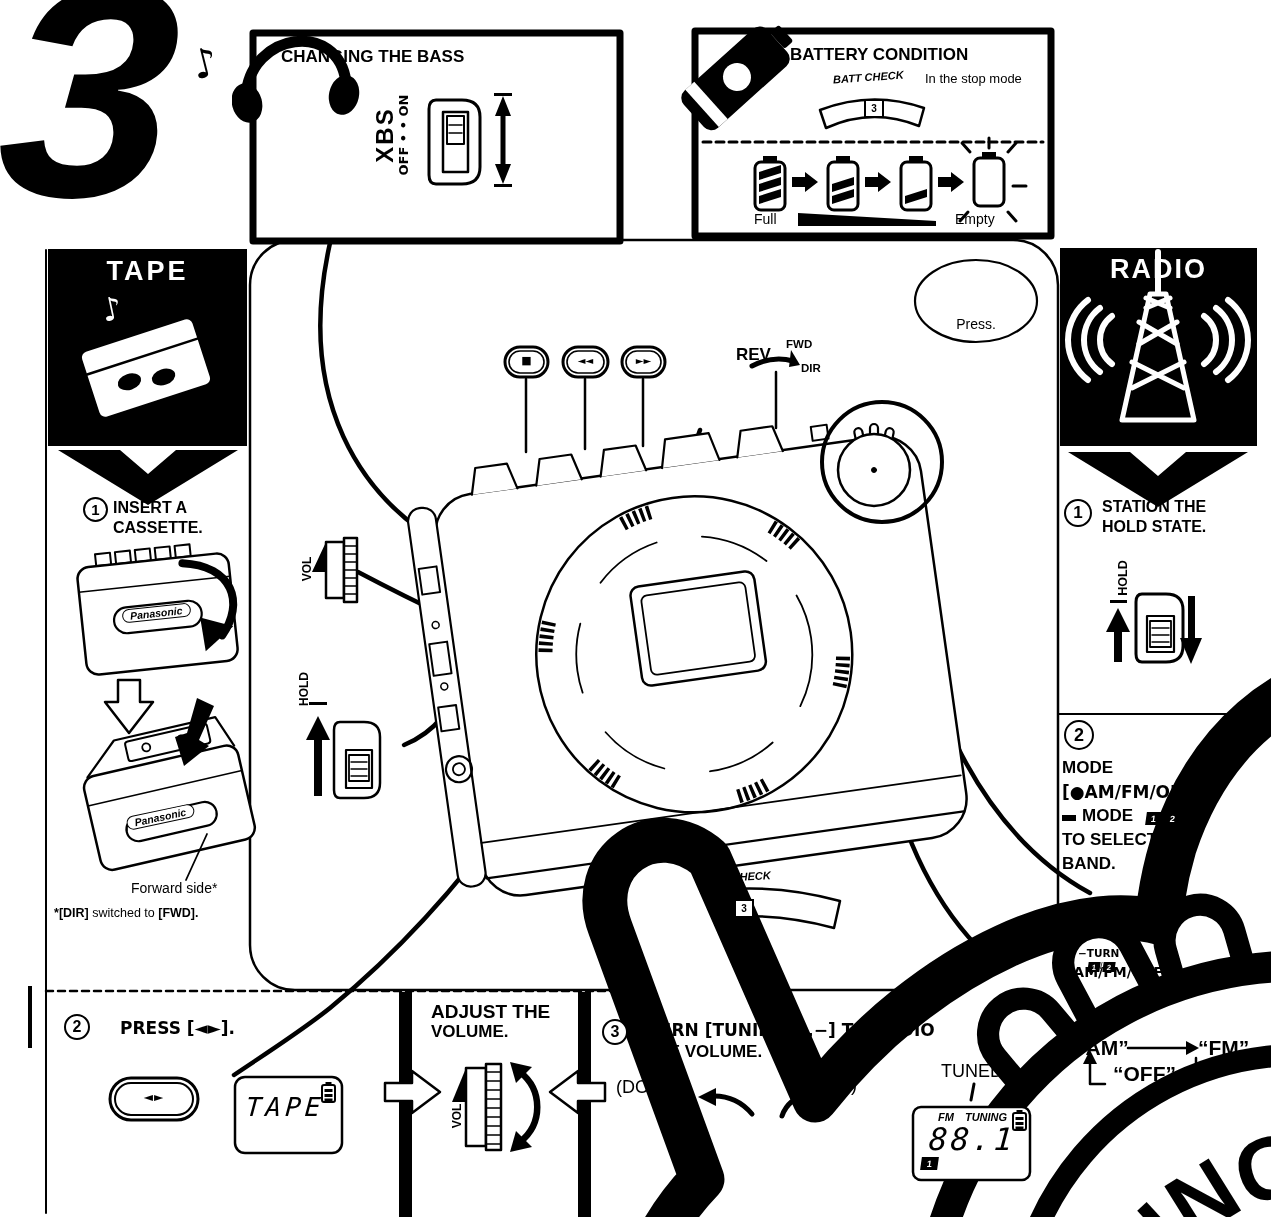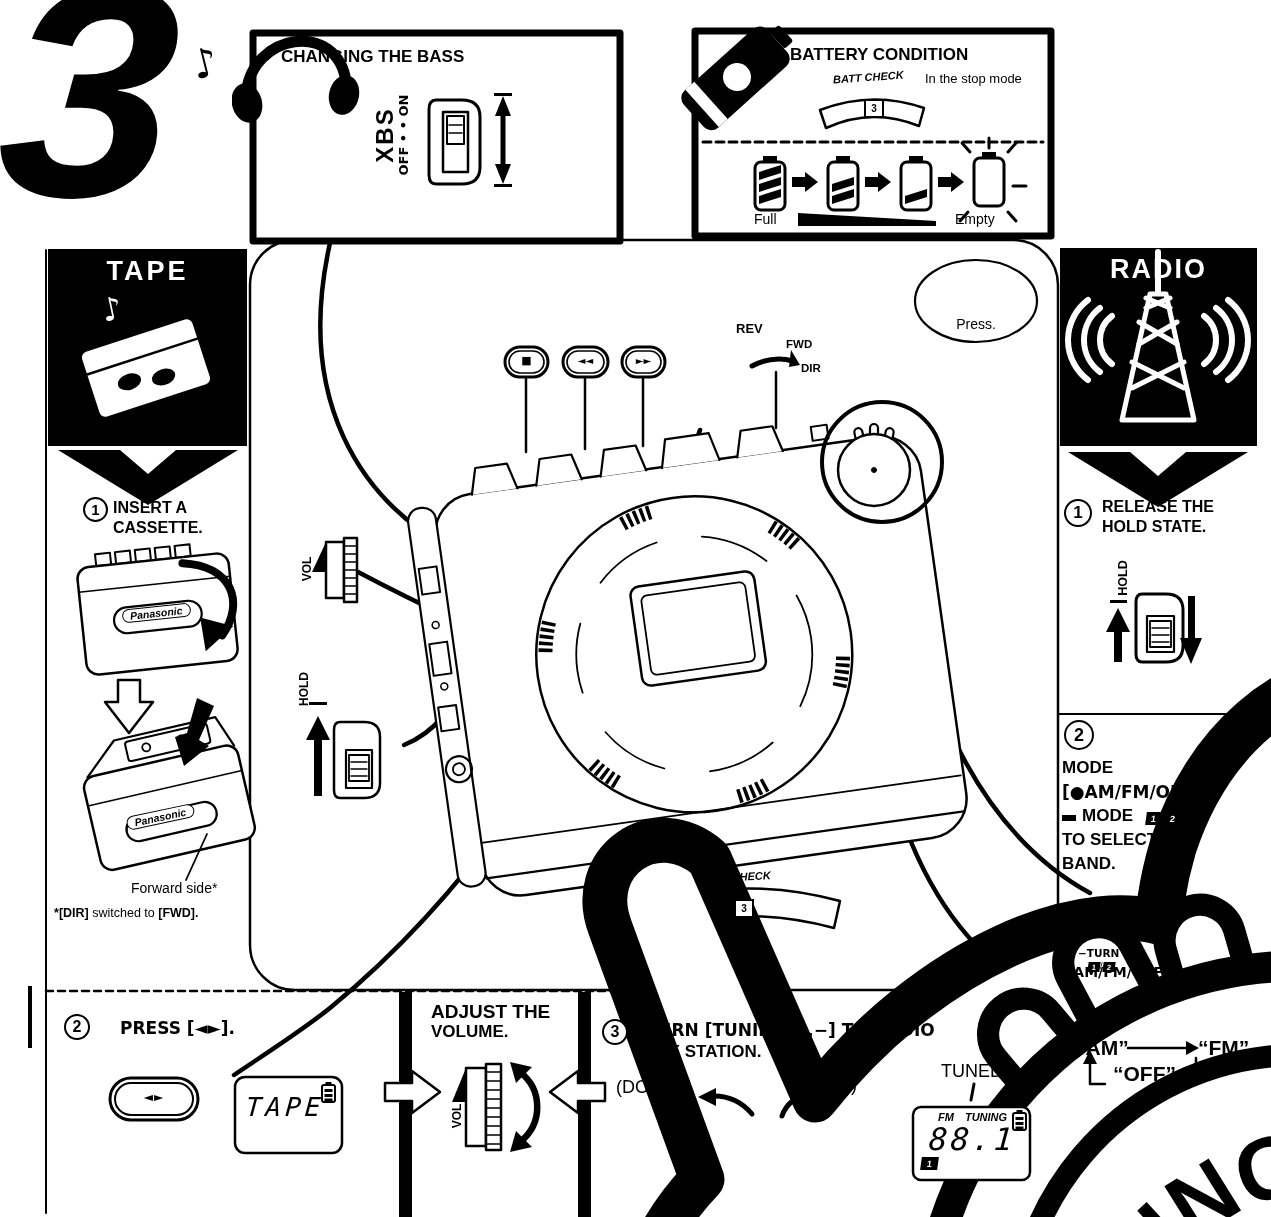--- a/index.html
+++ b/index.html
@@ -387,49 +387,49 @@
   <span class="b">*</span><span class="b">[DIR]</span><span> switched to </span><span class="b">[FWD].</span>
 </div>
 <div class="t c" style="left:64px;top:1014px;width:26px;height:26px;font-size:16px">2</div>
 <div class="t b dj" style="left:120px;top:1018px;font-size:17px">PRESS [◄►].</div>
 <div class="t b dj ctext" style="left:115px;top:1090px;width:78px;font-size:12px;letter-spacing:1px">◄►</div>
 <div class="t lcd" style="left:246px;top:1092px;font-size:26px;letter-spacing:4px">TAPE</div>
 
 <div class="t b dj ctext" style="left:505px;top:354px;width:43px;font-size:11px">■</div>
 <div class="t b dj ctext" style="left:563px;top:355px;width:45px;font-size:10px">◄◄</div>
 <div class="t b dj ctext" style="left:622px;top:355px;width:43px;font-size:10px">►►</div>
-<div class="t b" style="left:736px;top:321px;font-size:13px">REV</div>
+<div class="t b" style="left:736px;top:345px;font-size:17px">REV</div>
 <div class="t b" style="left:786px;top:338px;font-size:11.5px">FWD</div>
 <div class="t b" style="left:801px;top:362px;font-size:11.5px">DIR</div>
 <div class="t ctext" style="left:940px;top:316px;width:72px;font-size:14px">Press.</div>
 <div class="t vert b" style="left:288px;top:562px;width:40px;height:14px;font-size:12px">VOL</div>
 <div class="t vert b" style="left:283px;top:682px;width:44px;height:14px;font-size:12px">HOLD</div>
 <div class="t b i" style="left:700px;top:871px;font-size:11px;transform:rotate(-3deg)">BATT CHECK</div>
 <div class="t" style="left:734px;top:899px;width:16px;height:15px;border:2px solid #000;display:flex;align-items:center;justify-content:center;font-size:10px;font-weight:bold;background:#fff">3</div>
 
 <div class="t b" style="left:431px;top:1001px;font-size:19px">ADJUST THE</div>
 <div class="t b" style="left:431px;top:1022px;font-size:17px">VOLUME.</div>
 <div class="t vert b" style="left:437px;top:1108px;width:44px;height:16px;font-size:12px">VOL</div>
 
 <div class="t c" style="left:602px;top:1019px;width:26px;height:26px;font-size:16px">3</div>
 <div class="t b dj" style="left:646px;top:1020px;font-size:17px">TURN [TUNING,+,−] TO RADIO</div>
-<div class="t b" style="left:646px;top:1042px;font-size:17px">THE STATION.</div>
+<div class="t b" style="left:646px;top:1042px;font-size:17px">THE VOLUME.</div>
 <div class="t" style="left:616px;top:1077px;font-size:18px">(DOWN)</div>
 <div class="t" style="left:820px;top:1075px;font-size:18px">(UP)</div>
 <div class="t" style="left:941px;top:1061px;font-size:18px">TUNED</div>
 <div class="t" style="left:938px;top:1111px;font-size:11px">
   <span class="b i">FM</span>
   <span class="b i" style="margin-left:8px">TUNING</span>
 </div>
 <div class="t lcd" style="left:929px;top:1121px;font-size:31px;letter-spacing:3px">88.1</div>
 <div class="t pbox" style="left:921px;top:1157px;width:17px;height:13px;font-size:9px">1</div>
 
 <div class="t b w ctext" style="left:1060px;top:254px;width:197px;font-size:27px;letter-spacing:2px">RADIO</div>
 <div class="t c" style="left:1064px;top:499px;width:28px;height:28px;font-size:17px">1</div>
-<div class="t b" style="left:1102px;top:498px;font-size:16px">RELEASE THE</div>
+<div class="t b" style="left:1102px;top:498px;font-size:16px">STATION THE</div>
 <div class="t b" style="left:1102px;top:518px;font-size:16px">HOLD STATE.</div>
 <div class="t vert b" style="left:1102px;top:570px;width:46px;height:16px;font-size:12.5px">HOLD</div>
 <div class="t c" style="left:1064px;top:720px;width:30px;height:30px;font-size:18px">2</div>
 <div class="t b" style="left:1062px;top:758px;font-size:17px">MODE</div>
 <div class="t b dj" style="left:1062px;top:782px;font-size:17px">[●AM/FM/OFF,</div>
 <div class="t b" style="left:1062px;top:806px;font-size:17px">
   <span class="dashbar"></span><span>MODE</span>
   <span class="pbox" style="width:15px;height:13px;font-size:9px;margin-left:8px">1</span><span>/</span><span class="pbox" style="width:15px;height:13px;font-size:9px">2</span>
   <span style="margin-left:6px">]</span>
 </div>

